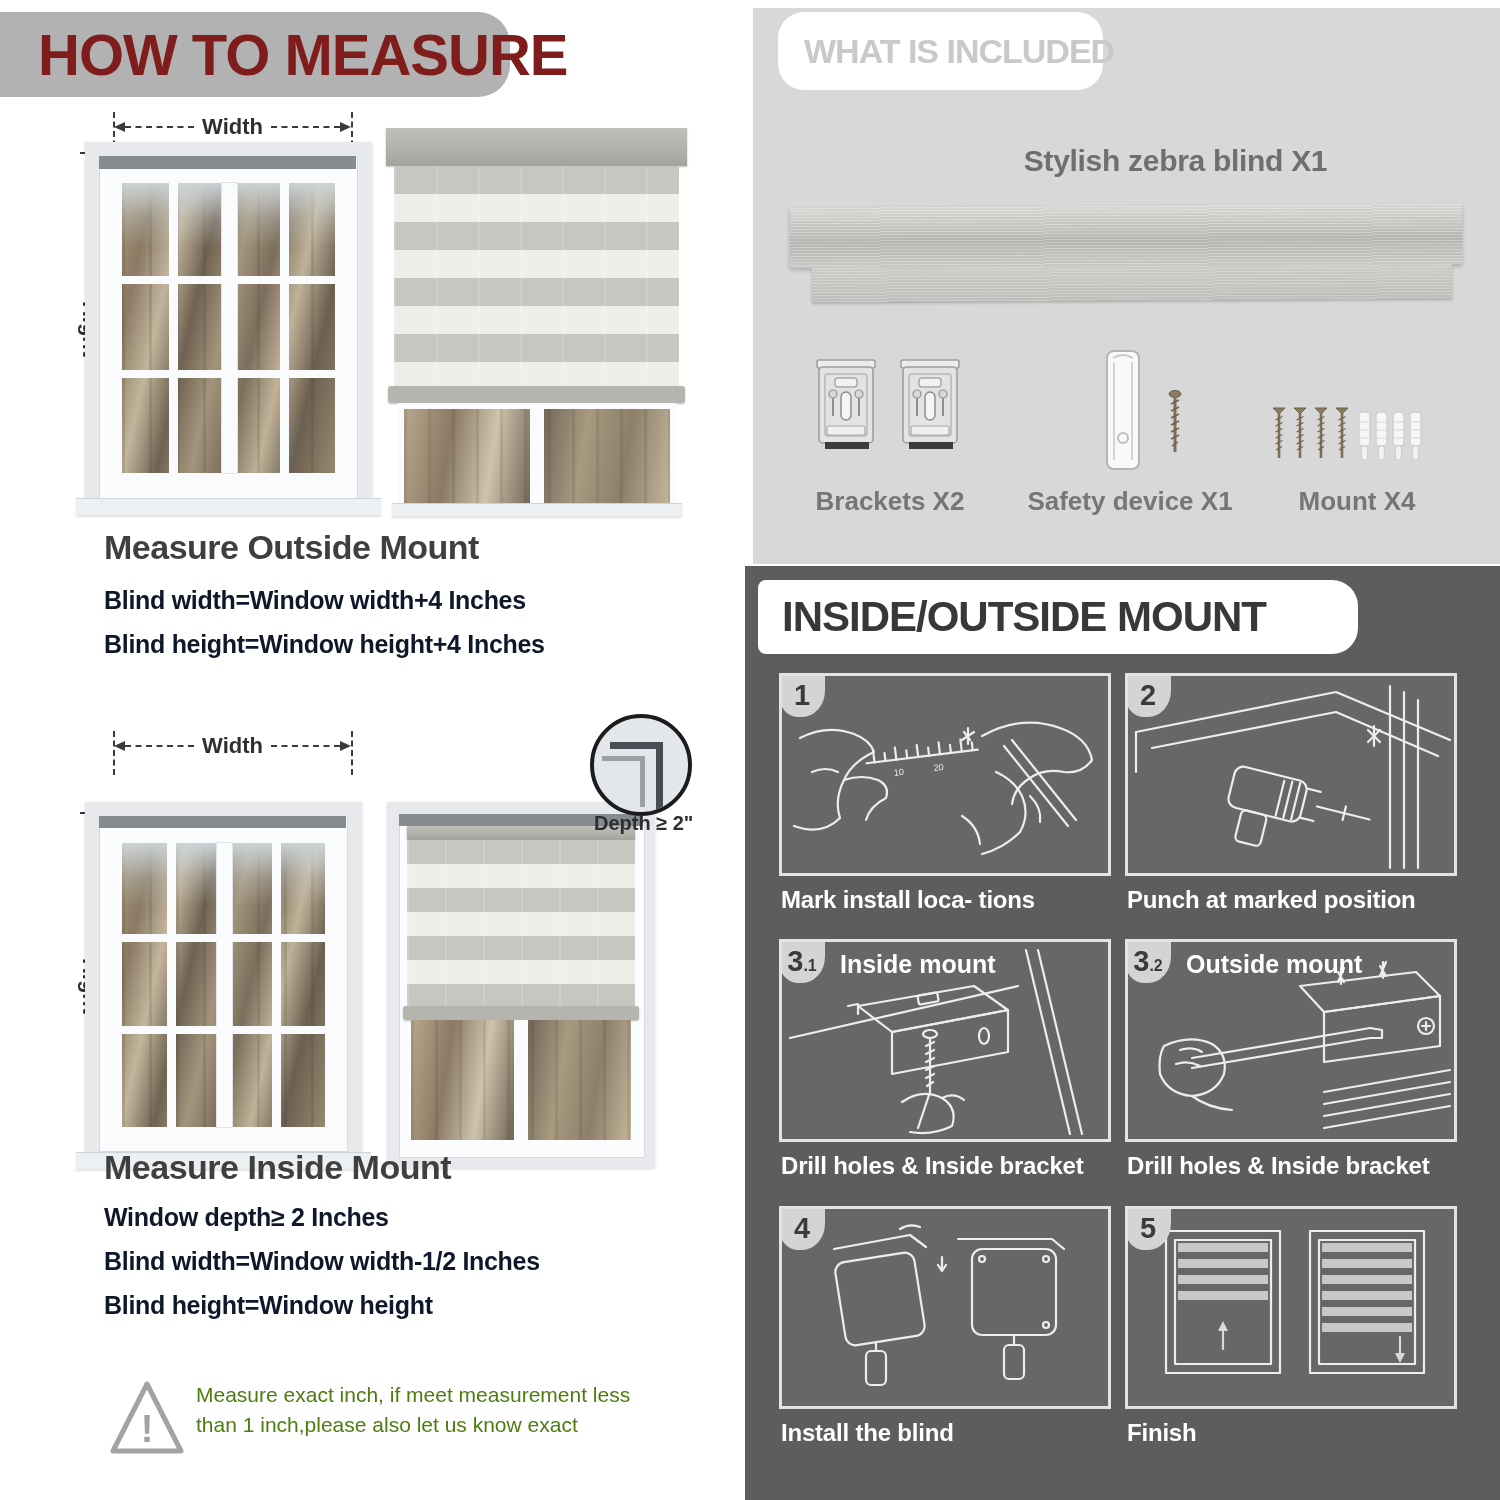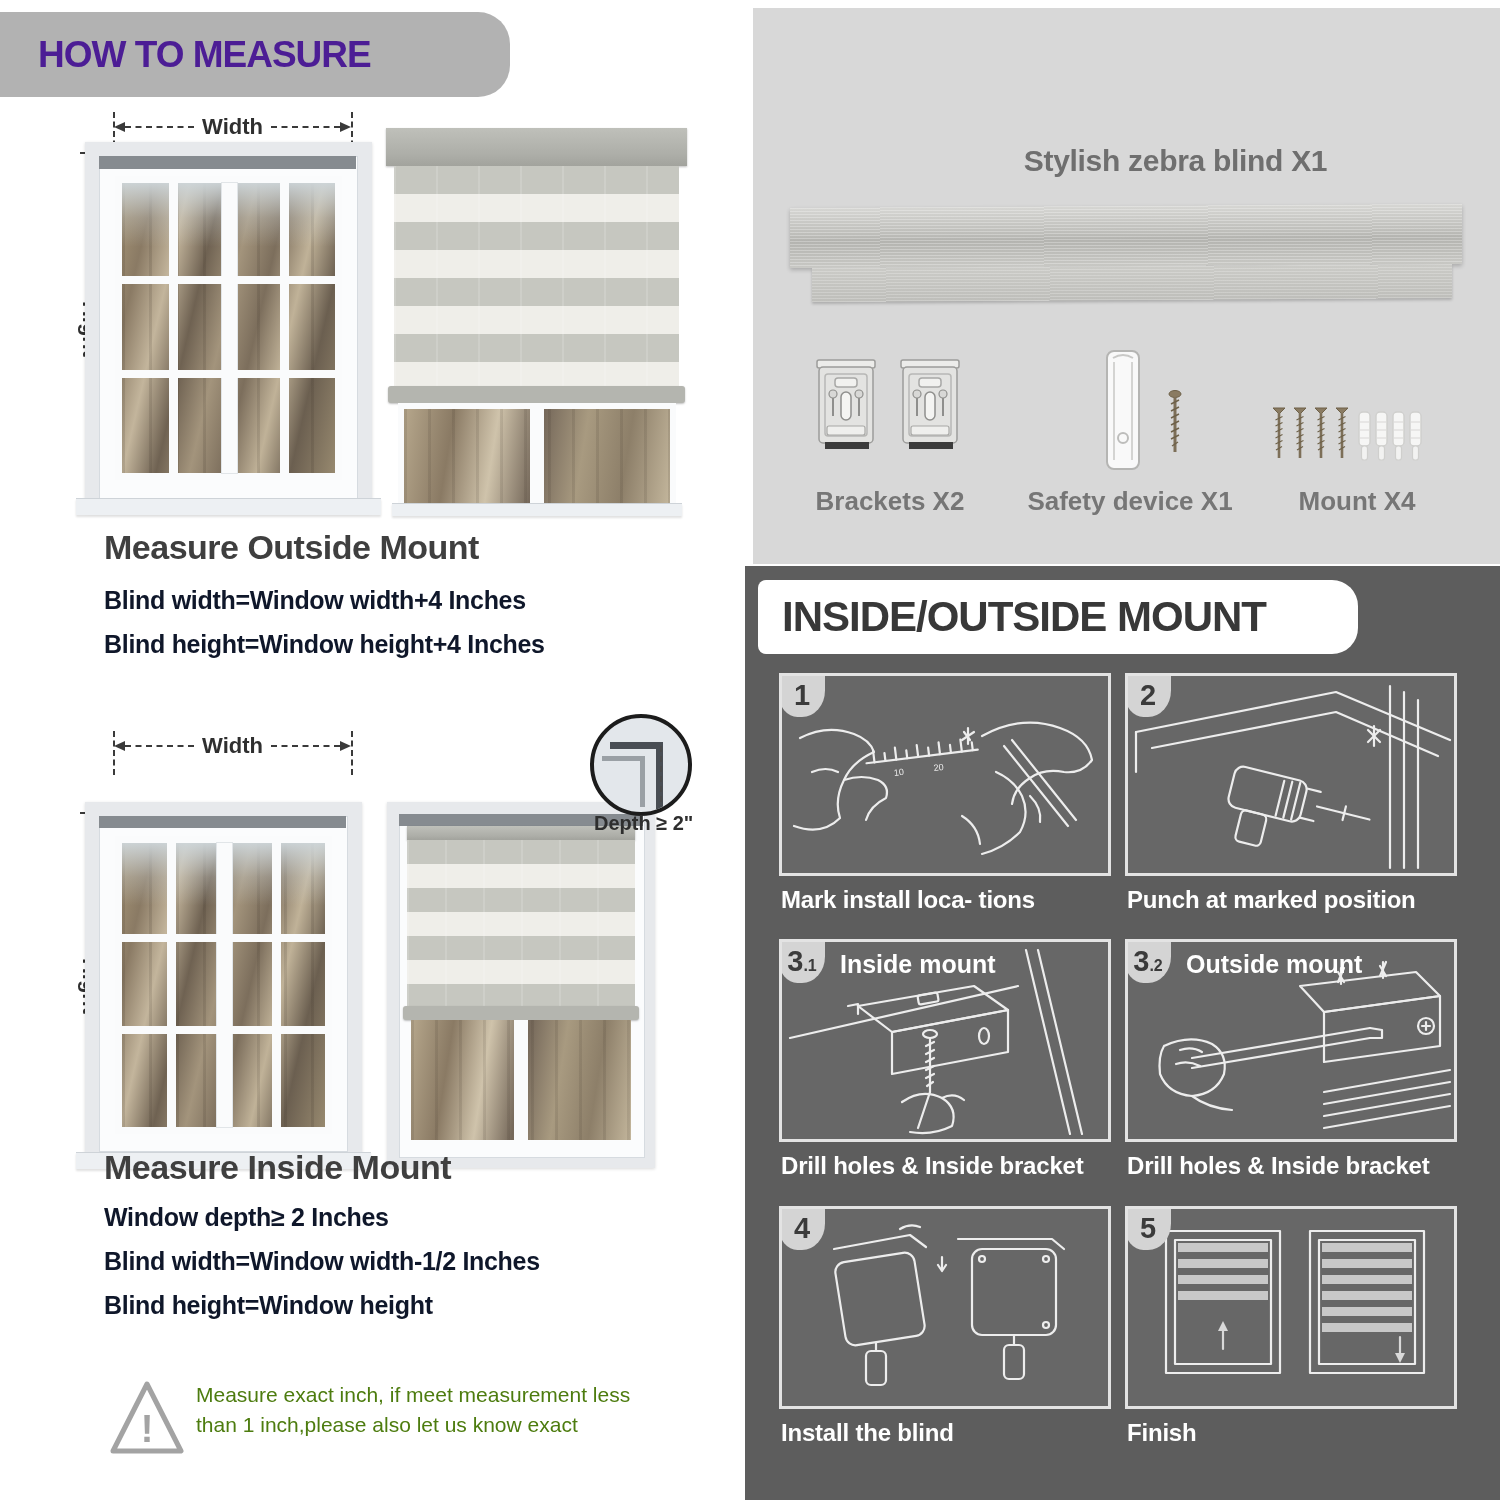--- a/index.html
+++ b/index.html
@@ -2,21 +2,21 @@
 <html><head>
 <meta charset="utf-8">
 <style>
   html,body{margin:0;padding:0;background:#ffffff;}
   body{font-family:"Liberation Sans","DejaVu Sans",sans-serif;}
   #stage{position:relative;width:1500px;height:1500px;background:#ffffff;overflow:hidden;}
   .abs{position:absolute;}
 
   
   .badge-gray{background:#b2b2b2;border-radius:0 32px 32px 0;display:flex;align-items:center;}
-  .badge-gray span{color:#4c1d95;font-size:37px;font-weight:bold;letter-spacing:-1px;padding-left:38px;white-space:nowrap;}
+  .badge-gray span{color:#7f1d1d;font-size:58px;font-weight:bold;letter-spacing:-1px;padding-left:38px;white-space:nowrap;}
   .badge-white{background:#ffffff;border-radius:26px;display:flex;align-items:center;}
   .badge-white span{font-size:34px;font-weight:bold;letter-spacing:-1px;padding-left:26px;white-space:nowrap;}
   .txt-included{color:#c9c9c9;}
   .badge-mount{background:#ffffff;border-radius:8px 26px 26px 8px;display:flex;align-items:center;}
   .badge-mount span{color:#383838;font-size:42px;font-weight:bold;letter-spacing:-1px;padding-left:24px;white-space:nowrap;}
 
   .h-measure{font-size:34px;font-weight:bold;color:#3f3f3f;white-space:nowrap;letter-spacing:-0.5px;}
   .formula{font-size:25px;font-weight:bold;color:#0f172a;white-space:nowrap;letter-spacing:-0.3px;}
   .warn-text{font-size:21px;font-weight:normal;color:#4d7c0f;line-height:30px;}
 
@@ -210,20 +210,23 @@
     <path d="M41,8 L75,75 L7,75 Z" fill="none" stroke="#a3a3a3" stroke-width="5" stroke-linejoin="round"></path>
     <text x="41" y="66" text-anchor="middle" font-size="38" font-weight="bold" fill="#a3a3a3" font-family="Liberation Sans, sans-serif">!</text>
   </svg>
   <div class="abs warn-text" style="left:196px;top:1380px;width:470px;">
     <div>Measure exact inch, if meet measurement less</div>
     <div>than 1 inch,please also let us know exact</div>
   </div>
 
   <div class="abs panel-light" style="left:753px;top:8px;width:747px;height:556px;">
 
+    <div class="abs badge-white" style="left:25px;top:4px;width:325px;height:78px;">
+      <span class="txt-included">WHAT IS INCLUDED</span>
+    </div>
 
     <div class="abs stylish" style="left:0;top:136px;width:845px;">Stylish zebra blind X1</div>
 
     <div class="abs rail-bar" style="left:37px;top:198px;width:672px;height:60px;"></div>
     <div class="abs rail-lip" style="left:59px;top:258px;width:640px;height:34px;"></div>
 
     <svg class="abs" style="left:60px;top:344px;" width="150" height="106" viewBox="0 0 150 106">
       <g id="brk">
         <rect x="4" y="8" width="58" height="8" rx="2" fill="#ececea" stroke="#9c9c9a" stroke-width="1.5"></rect>
         <rect x="6" y="15" width="54" height="76" rx="4" fill="#e3e3e1" stroke="#9c9c9a" stroke-width="1.5"></rect>

